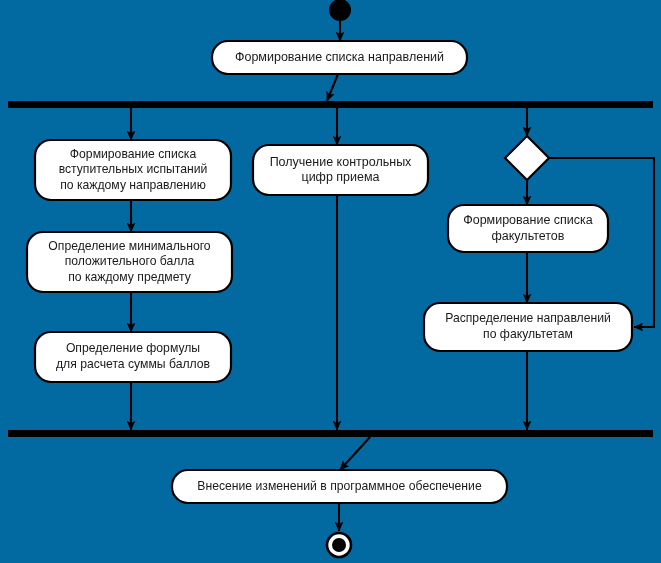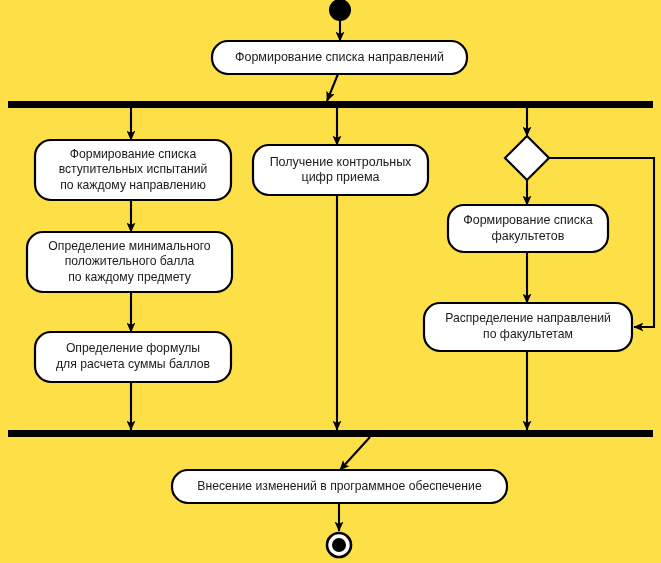--- a/index.html
+++ b/index.html
@@ -7,21 +7,21 @@
     padding: 0;
     background: #ffffff;
   }
   body {
     font-family: "Liberation Sans", sans-serif;
   }
   #diagram-root {
     position: relative;
     width: 661px;
     height: 563px;
-    background: #fde047;
+    background: #0369a1;
     overflow: hidden;
   }
   svg#uml-canvas {
     display: block;
     width: 661px;
     height: 563px;
   }
   .node-shape {
     fill: #ffffff;
     stroke: #000000;

